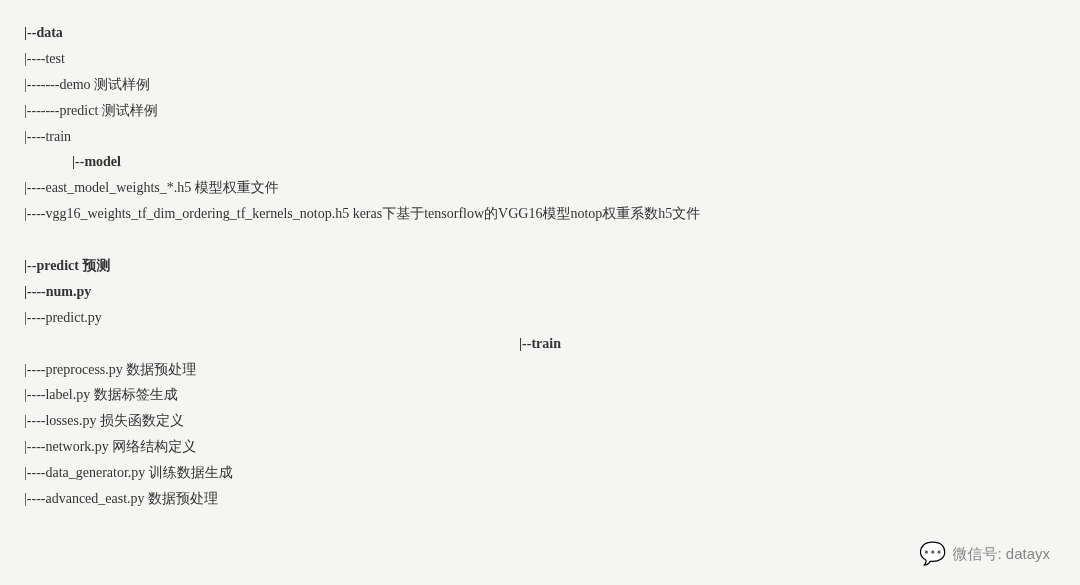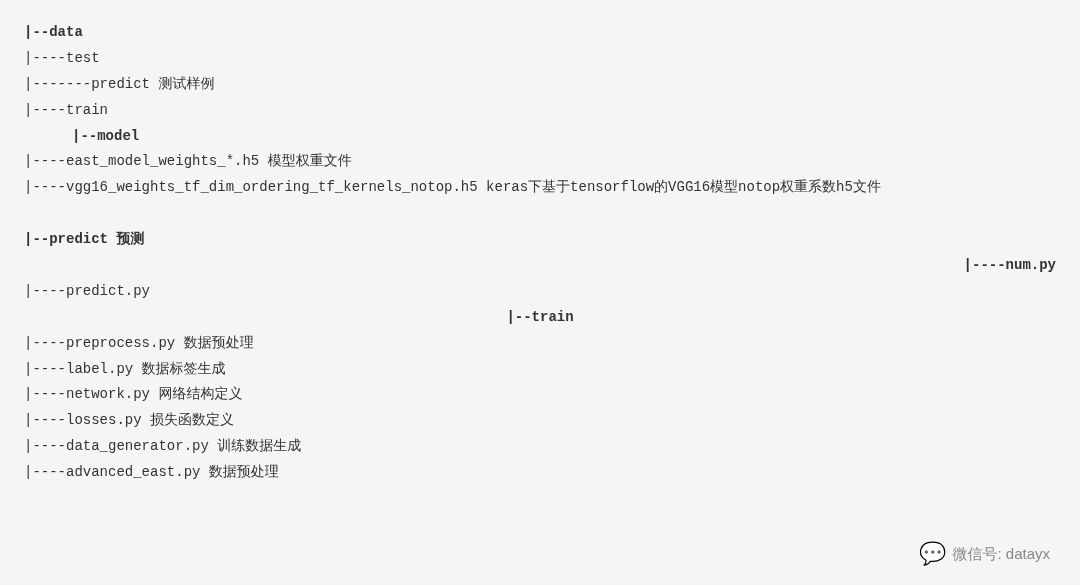--- a/index.html
+++ b/index.html
@@ -11,20 +11,21 @@
       background-color: #f5f5f3;
       font-family: 'Courier New', Courier, monospace;
       font-size: 14px;
       color: #333;
       padding: 20px 24px;
       min-height: 585px;
       width: 1080px;
     }
     .content {
       line-height: 1.85;
+      font-family: Liberation Serif, serif;
     }
     .line {
       display: block;
       white-space: nowrap;
     }
     .watermark {
       position: fixed;
       bottom: 18px;
       right: 30px;
       font-size: 15px;
@@ -34,34 +35,35 @@
       align-items: center;
       gap: 6px;
     }
   </style>
 </head>
 <body>
 
 <div class="content">
 <span class="line" style="font-weight: bold;">|--data</span>
     <span class="line">|----test</span>
+    <span class="line">|-------demo  测试样例</span>
     <span class="line">|-------predict  测试样例</span>
     <span class="line">|----train</span>
     <span class="line" style="font-weight: bold; margin-left: 48px;">|--model</span>
     <span class="line">|----east_model_weights_*.h5  模型权重文件</span>
     <span class="line">|----vgg16_weights_tf_dim_ordering_tf_kernels_notop.h5  keras下基于tensorflow的VGG16模型notop权重系数h5文件</span>
     <span class="line">&nbsp;</span>
     <span class="line" style="font-weight: bold;">|--predict  预测</span>
-    <span class="line" style="font-weight: bold; text-align: right;">|----num.py</span>
+    <span class="line" style="font-weight: bold;">|----num.py</span>
     <span class="line">|----predict.py</span>
     <span class="line" style="font-weight: bold; text-align: center;">|--train</span>
     <span class="line">|----preprocess.py  数据预处理</span>
     <span class="line">|----label.py  数据标签生成</span>
+    <span class="line">|----losses.py  损失函数定义</span>
     <span class="line">|----network.py  网络结构定义</span>
-    <span class="line">|----losses.py  损失函数定义</span>
     <span class="line">|----data_generator.py  训练数据生成</span>
     <span class="line">|----advanced_east.py  数据预处理</span>
   </div>
 
 <div class="watermark">
   <span style="font-size:22px;">💬</span>
   <span>微信号: datayx</span>
 </div>
 
 </body></html>

